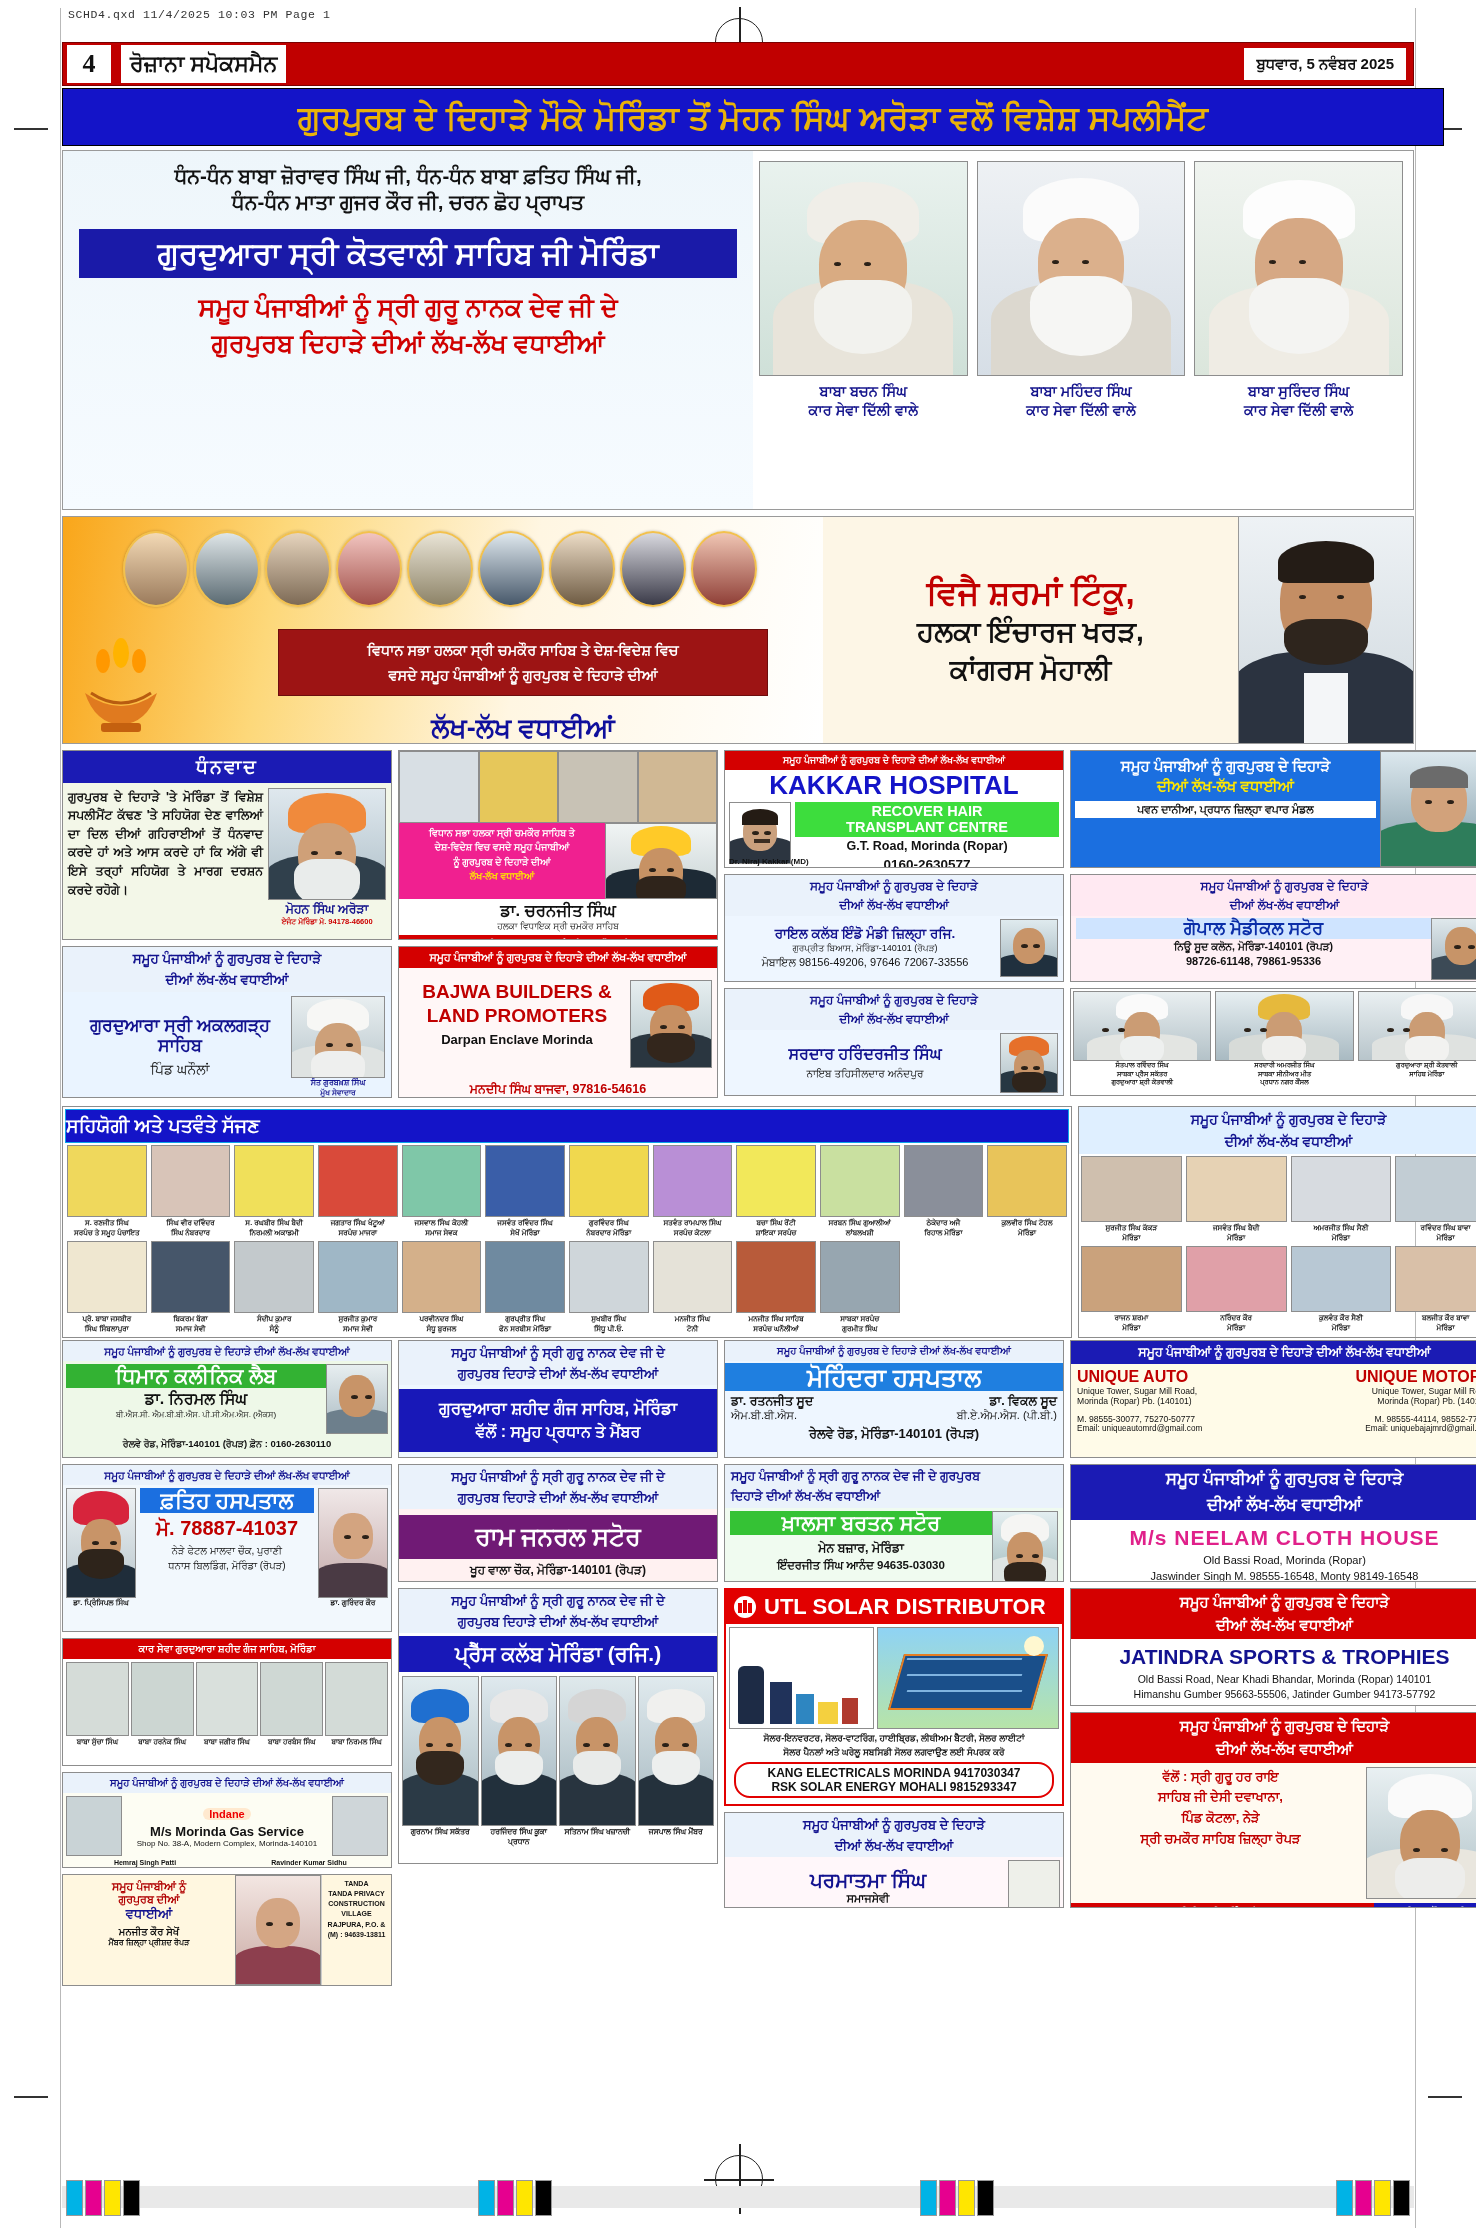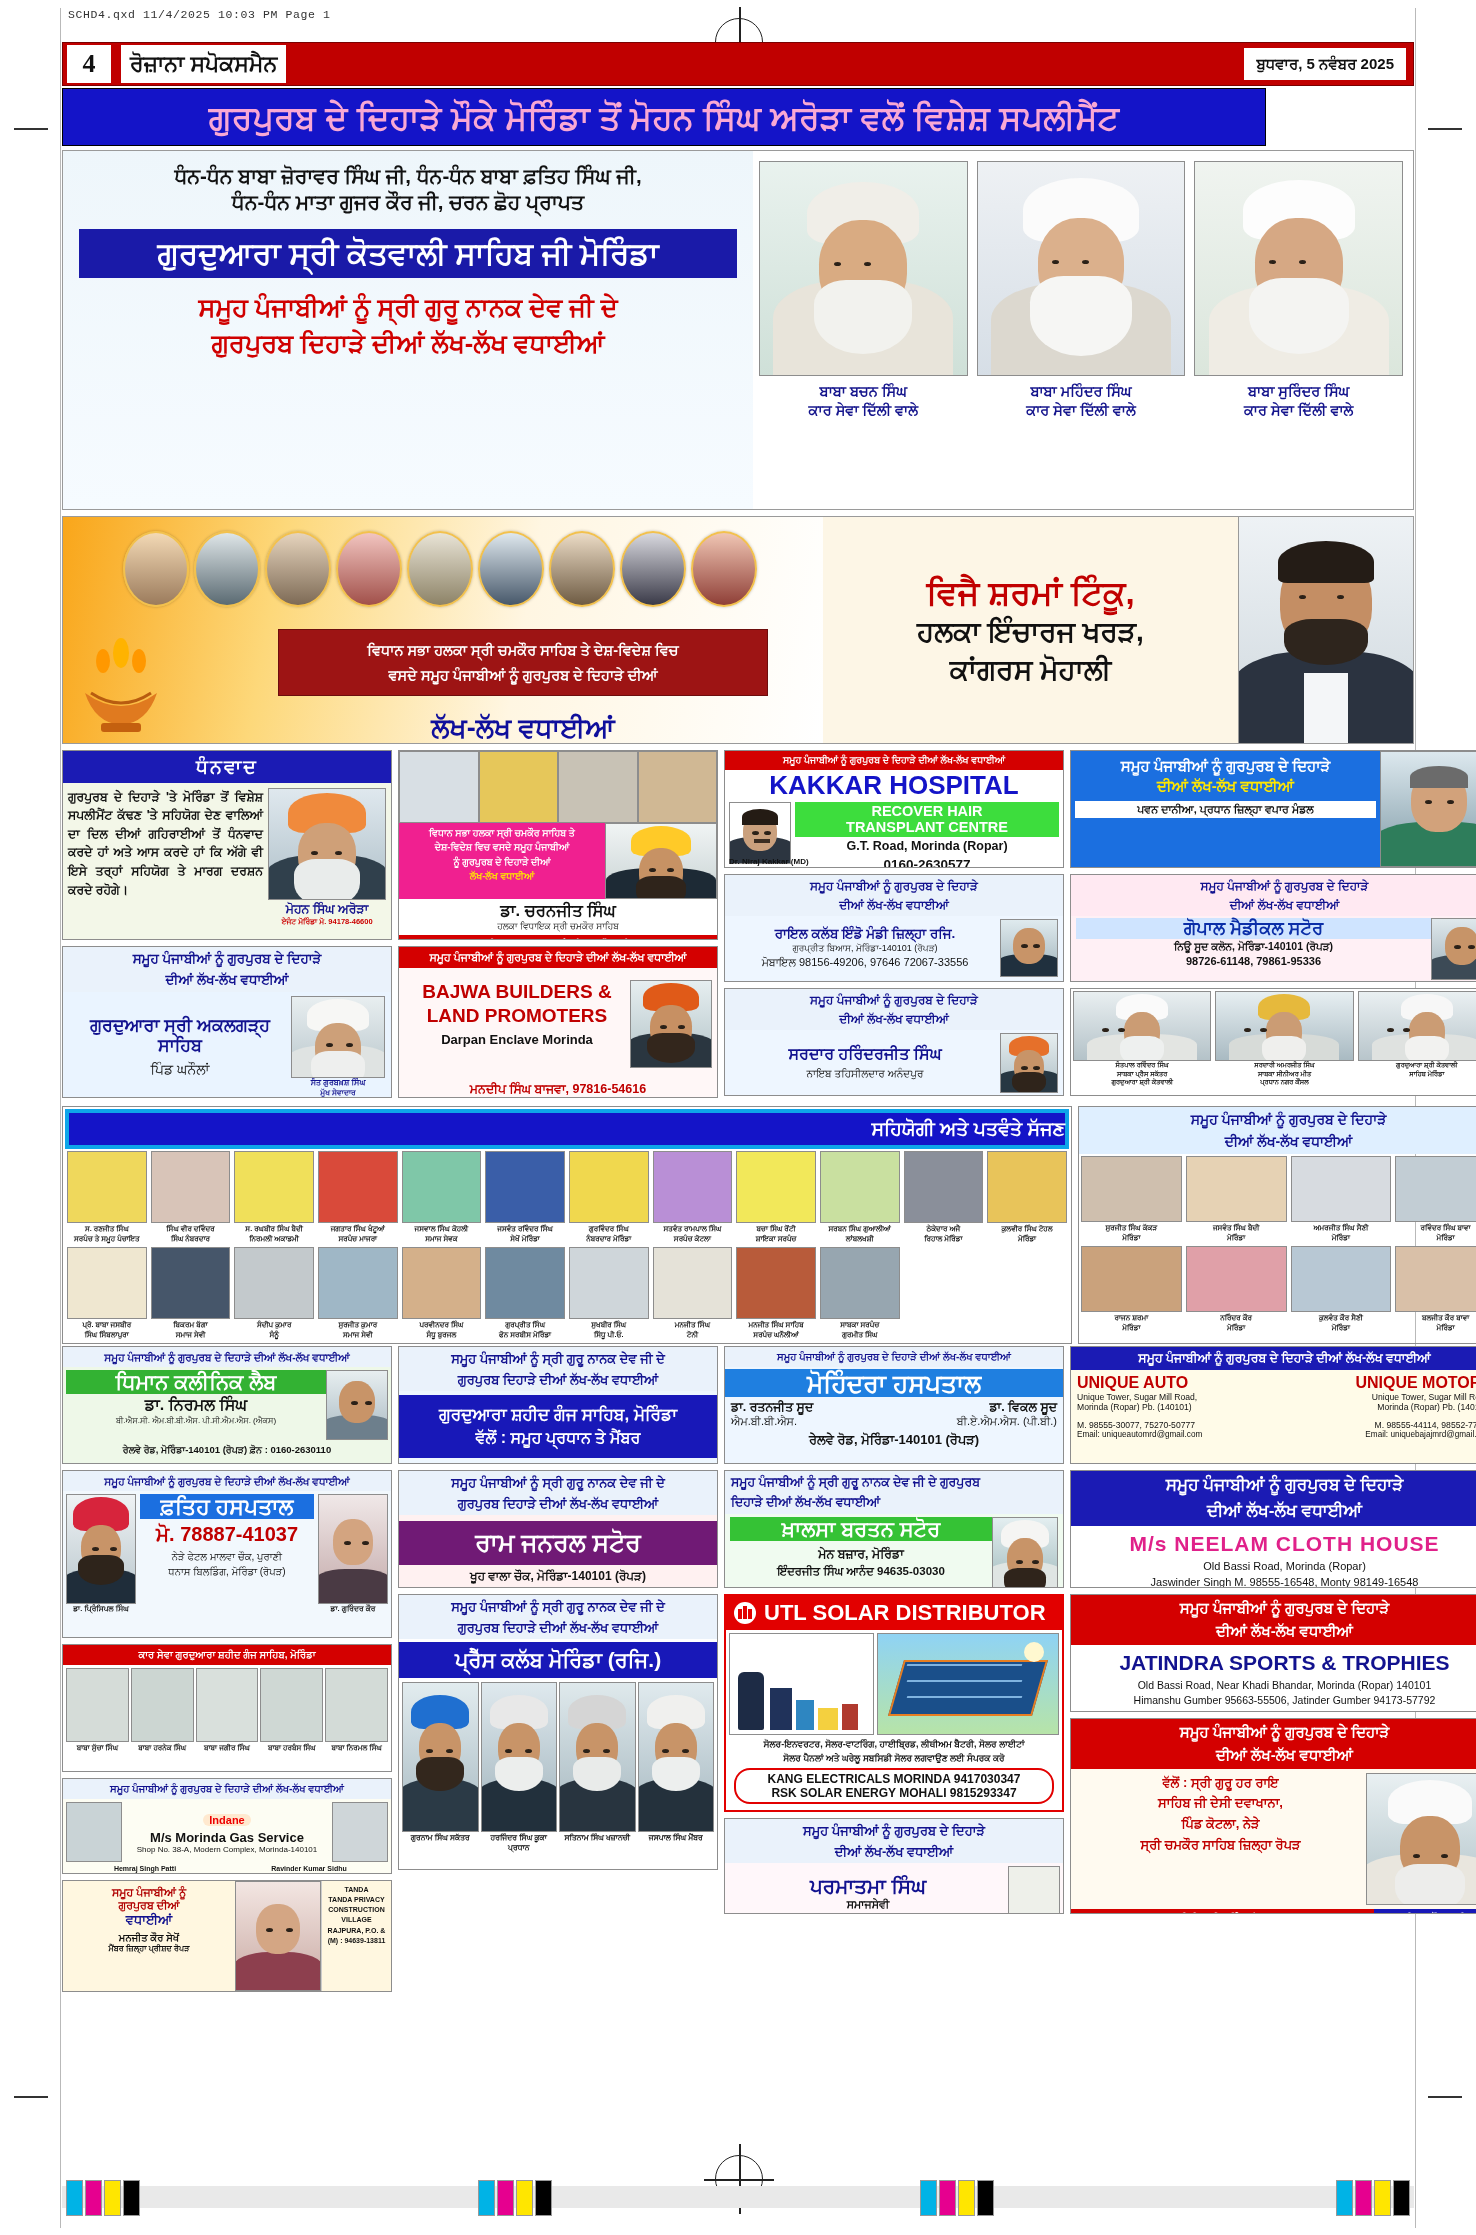--- a/index.html
+++ b/index.html
@@ -13,21 +13,21 @@
   .reg-mark:after{content:"";position:absolute;top:50%;left:-12px;height:1.5px;width:70px;background:#222;}
   .filestamp{position:absolute;left:68px;top:8px;font-family:"Liberation Mono",monospace;font-size:11.5px;color:#333;letter-spacing:.6px;white-space:nowrap;}
 
   
   .masthead{position:absolute;left:62px;top:42px;width:1352px;height:44px;background:#c00000;border:1.5px solid #7a0000;box-sizing:border-box;display:flex;align-items:center;}
   .pagebox{width:44px;height:38px;margin-left:2px;background:#fff;border:2px solid #c00000;display:flex;align-items:center;justify-content:center;font-weight:bold;font-size:26px;color:#111;font-family:"Liberation Serif",serif;}
   .paper-name{margin-left:6px;height:38px;background:#fff;border:2px solid #c00000;padding:0 9px;display:flex;align-items:center;font-size:22px;font-weight:bold;color:#111;}
   .issue-date{position:absolute;right:6px;height:32px;background:#fff;border:1.5px solid #c00000;padding:0 12px;display:flex;align-items:center;font-size:15px;font-weight:bold;color:#111;}
 
   
-  .supp-banner{position:absolute;left:62px;top:88px;width:1204px;height:58px;background:#1414c8;border:1px solid #000;box-sizing:border-box;display:flex;align-items:center;justify-content:center;color:#f9a8d4;font-size:33px;font-weight:bold;letter-spacing:.3px;text-align:center;line-height:1;}
+  .supp-banner{position:absolute;left:62px;top:88px;width:1382px;height:58px;background:#1414c8;border:1px solid #000;box-sizing:border-box;display:flex;align-items:center;justify-content:center;color:#eab308;font-size:33px;font-weight:bold;letter-spacing:.3px;text-align:center;line-height:1;}
 
   
   .hero{position:absolute;left:62px;top:150px;width:1352px;height:360px;border:1px solid #9a9a9a;box-sizing:border-box;background:#fff;display:flex;}
   .hero-left{width:690px;background:linear-gradient(180deg,#eef6fb 0%,#f6fbff 100%);padding:12px 10px 8px 10px;box-sizing:border-box;text-align:center;}
   .hero-l1{font-size:20.5px;font-weight:bold;color:#111;line-height:1.28;}
   .hero-blue{margin:14px 6px 12px 6px;background:#1a1aa8;color:#fff;font-size:31px;font-weight:bold;padding:9px 4px;line-height:1;}
   .hero-red{color:#d00000;font-size:25.5px;font-weight:bold;line-height:1.38;}
   .hero-right{flex:1;display:flex;gap:9px;padding:10px 10px 6px 6px;box-sizing:border-box;}
   .hero-card{flex:1;display:flex;flex-direction:column;}
   .portrait{width:100%;height:215px;border:1px solid #888;box-sizing:border-box;background:#dfe6ea;overflow:hidden;position:relative;}
@@ -65,21 +65,21 @@
   .s-pink{background:#ffe9f2;color:#12128f;}
   .s-blue-lt{background:#dfefff;color:#12128f;}
   .ad-title{text-align:center;font-weight:bold;line-height:1.15;}
   .ad-line{text-align:center;font-size:12.5px;color:#111;line-height:1.45;}
   .ph{background:#d8dfe4;border:1px solid #8d8d8d;box-sizing:border-box;overflow:hidden;position:relative;}
 
   .row{display:flex;gap:6px;}
   .col{display:flex;flex-direction:column;}
 
   
-  .sec-hd{background:#1414c8;color:#fff;text-align:right;font-weight:bold;font-size:19px;padding:5px 0;border:4px solid #0ea5e9;box-sizing:border-box;}
+  .sec-hd{background:#1414c8;color:#fff;text-align:left;font-weight:bold;font-size:19px;padding:5px 0;border:1px solid #0ea5e9;box-sizing:border-box;}
   .pgrid{display:flex;flex-wrap:wrap;}
   .pcell{width:8.3333%;box-sizing:border-box;padding:2px;}
   .pcell .ph{width:100%;height:72px;}
   .pname{font-size:7.2px;line-height:1.25;text-align:center;color:#111;margin-top:1px;font-weight:bold;}
   .rgrid .pcell{width:25%;}
   .rgrid .pcell .ph{height:66px;}
 
   
   .cbar{position:absolute;display:flex;gap:2px;}
   .cbar i{display:block;width:15px;height:34px;border:1px solid #999;}

